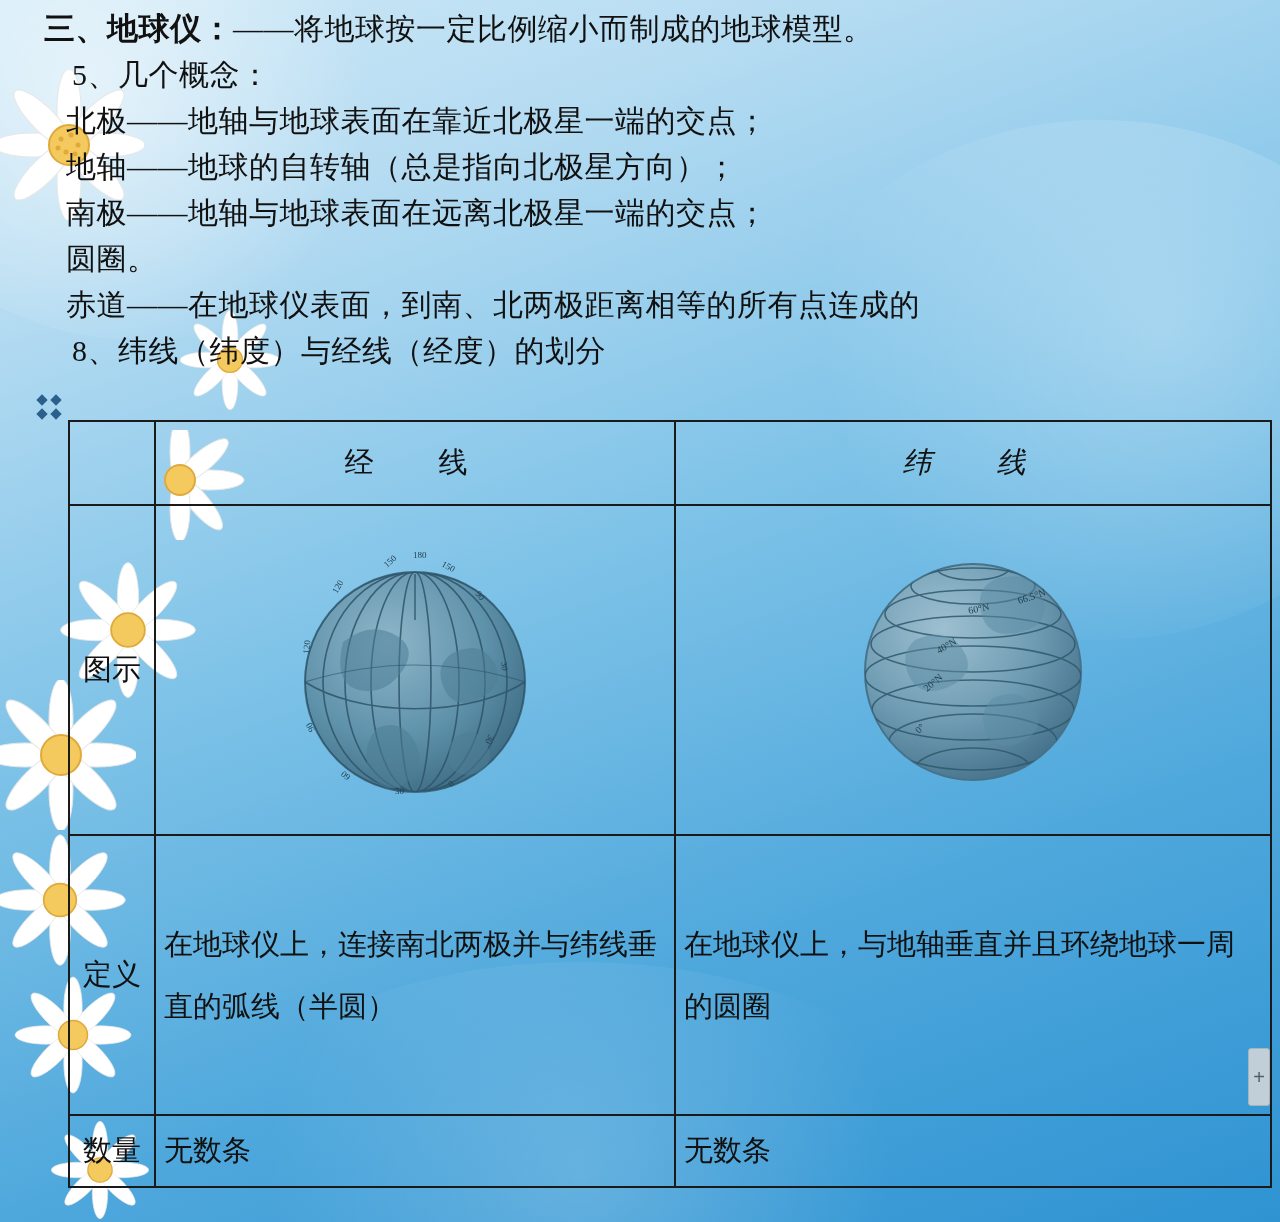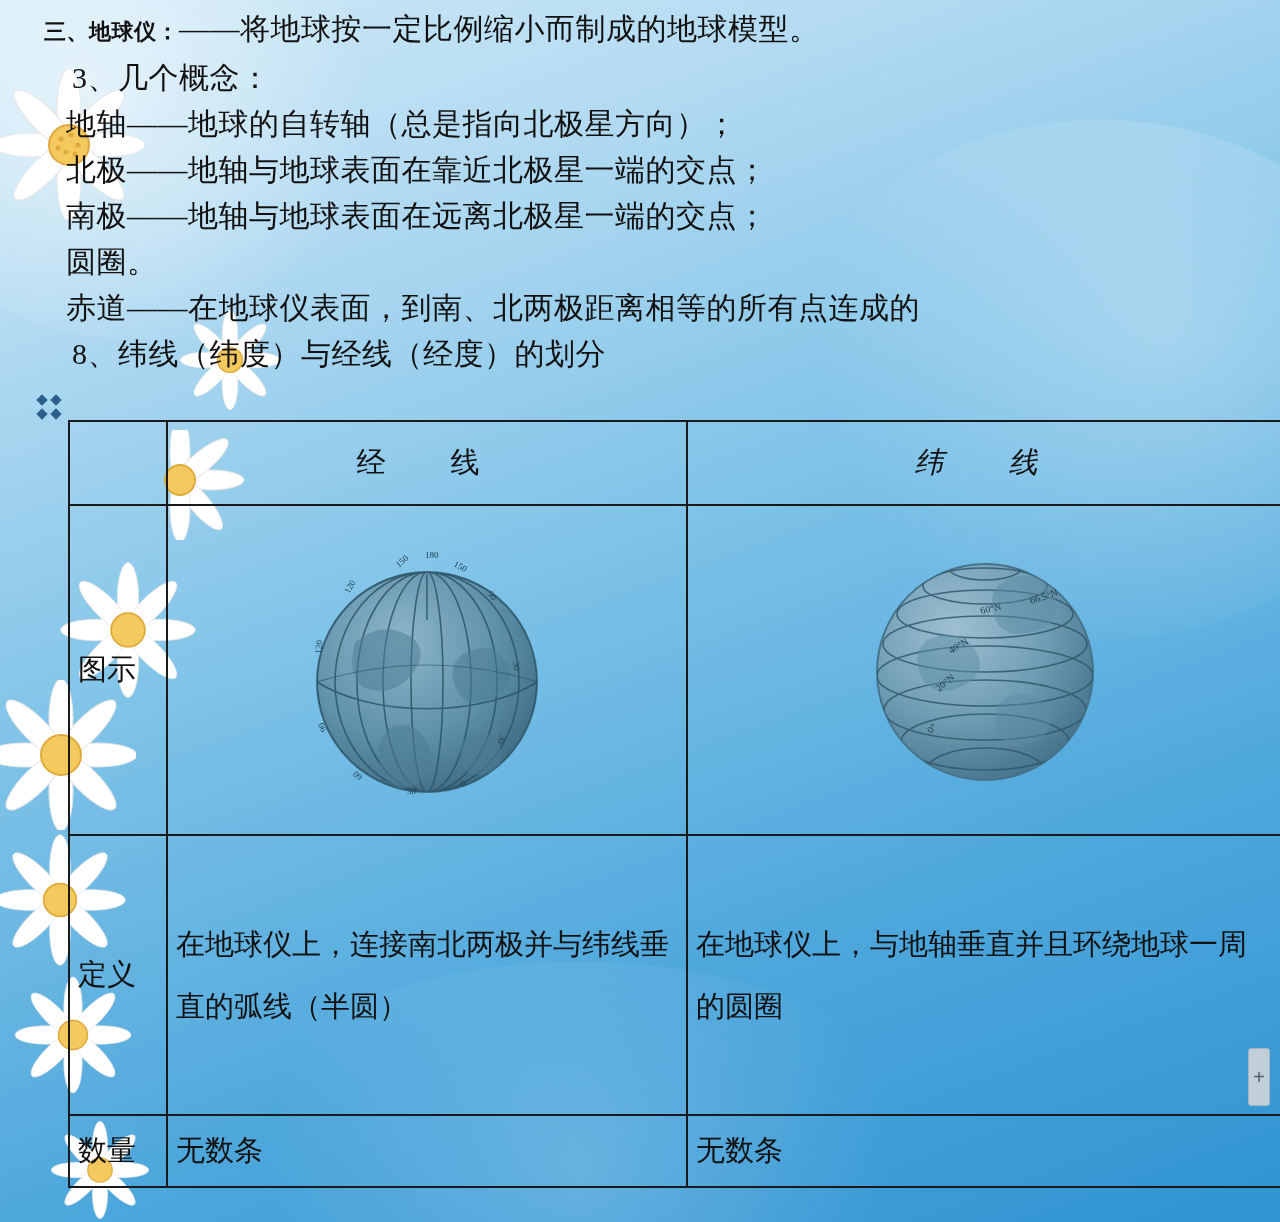--- a/index.html
+++ b/index.html
@@ -39,21 +39,21 @@
     color: #111;
     font-size: 30px;
     line-height: 46px;
     white-space: nowrap;
     letter-spacing: .5px;
     position: relative;
     z-index: 3;
   }
   .heading {
     font-weight: bold;
-    font-size: 22px;
+    font-size: 31px;
     margin-top: 15px;
   }
   .indent1 { padding-left: 28px; }
   .indent2 { padding-left: 22px; }
 
   
   .tbl-wrap {
     position: absolute;
     left: 68px;
     top: 420px;
@@ -66,21 +66,21 @@
     table-layout: fixed;
     background: transparent;
   }
   table.grid td {
     border: 2px solid #1a1a1a;
     color: #111;
     font-size: 29px;
     vertical-align: middle;
     padding: 4px 8px;
   }
-  .col-label { width: 98px; text-align: left; font-size: 29px; }
+  .col-label { width: 86px; text-align: center; font-size: 29px; }
   .col-a { width: 520px; }
   .col-b { width: 596px; font-style: italic; }
 
   .hdr { text-align: center; height: 84px; font-size: 30px; letter-spacing: 18px; }
   .row-figure td { height: 330px; }
   .fig-cell { text-align: center; }
   .row-def td { height: 280px; }
   .def-a { font-size: 29px; line-height: 62px; padding-left: 18px; border-radius: 13px; }
   .def-b { font-size: 29px; line-height: 62px; padding-left: 22px; }
   .row-count td { height: 72px; }
@@ -272,23 +272,23 @@
   <i style="left:0; top:0;"></i>
     <i style="left:14px; top:0;"></i>
   <i style="left:0; top:14px;"></i>
     <i style="left:14px; top:14px;"></i>
 </div>
 
 <div class="page">
   <div class="line">
     <span class="heading">三、地球仪：</span><span>——将地球按一定比例缩小而制成的地球模型。</span>
   </div>
-  <div class="line indent1">3、几个概念：</div>
+  <div class="line indent1">5、几个概念：</div>
+  <div class="line indent2">北极——地轴与地球表面在靠近北极星一端的交点；</div>
   <div class="line indent2">地轴——地球的自转轴（总是指向北极星方向）；</div>
-  <div class="line indent2">北极——地轴与地球表面在靠近北极星一端的交点；</div>
   <div class="line indent2">南极——地轴与地球表面在远离北极星一端的交点；</div>
   <div class="line indent2">圆圈。</div>
   <div class="line indent2">赤道——在地球仪表面，到南、北两极距离相等的所有点连成的</div>
   <div class="line indent1">8、纬线（纬度）与经线（经度）的划分</div>
 </div>
 
 <div class="tbl-wrap">
   <table class="grid">
     <tbody>
       <tr>

